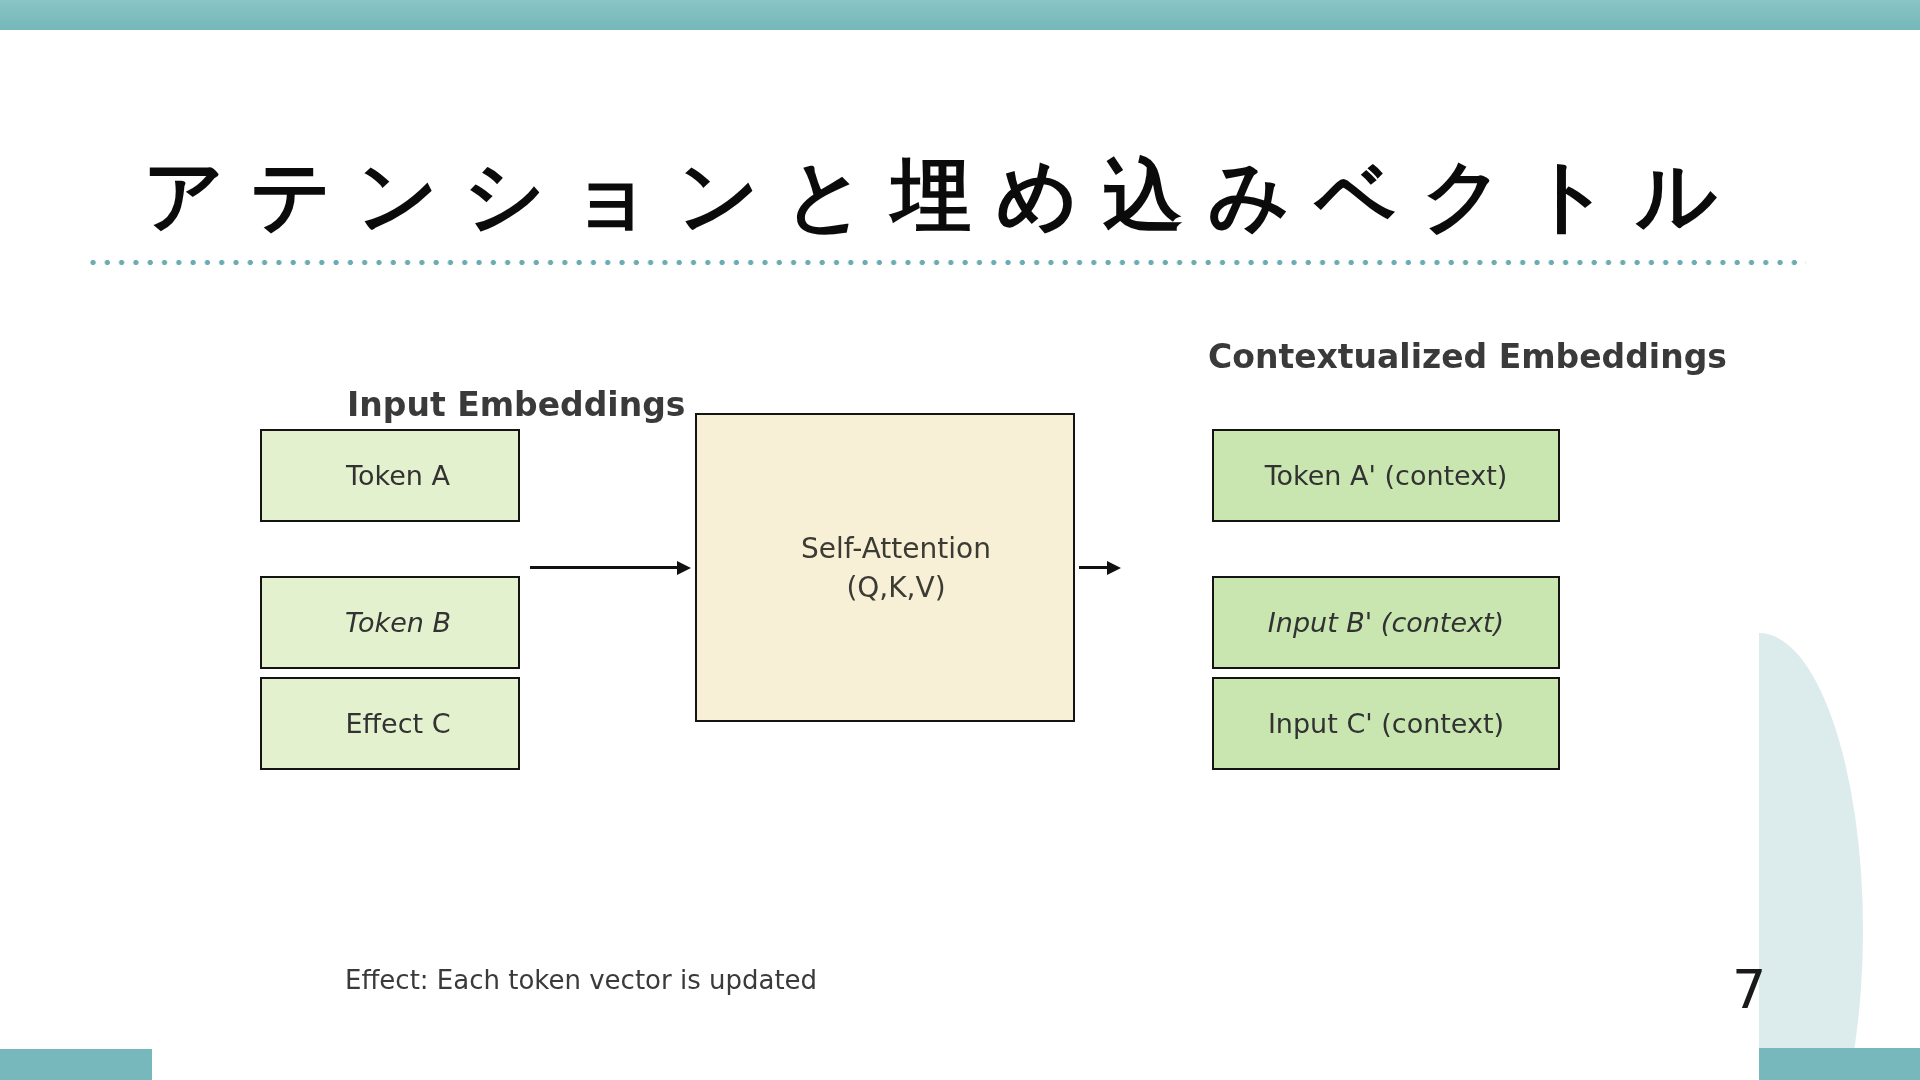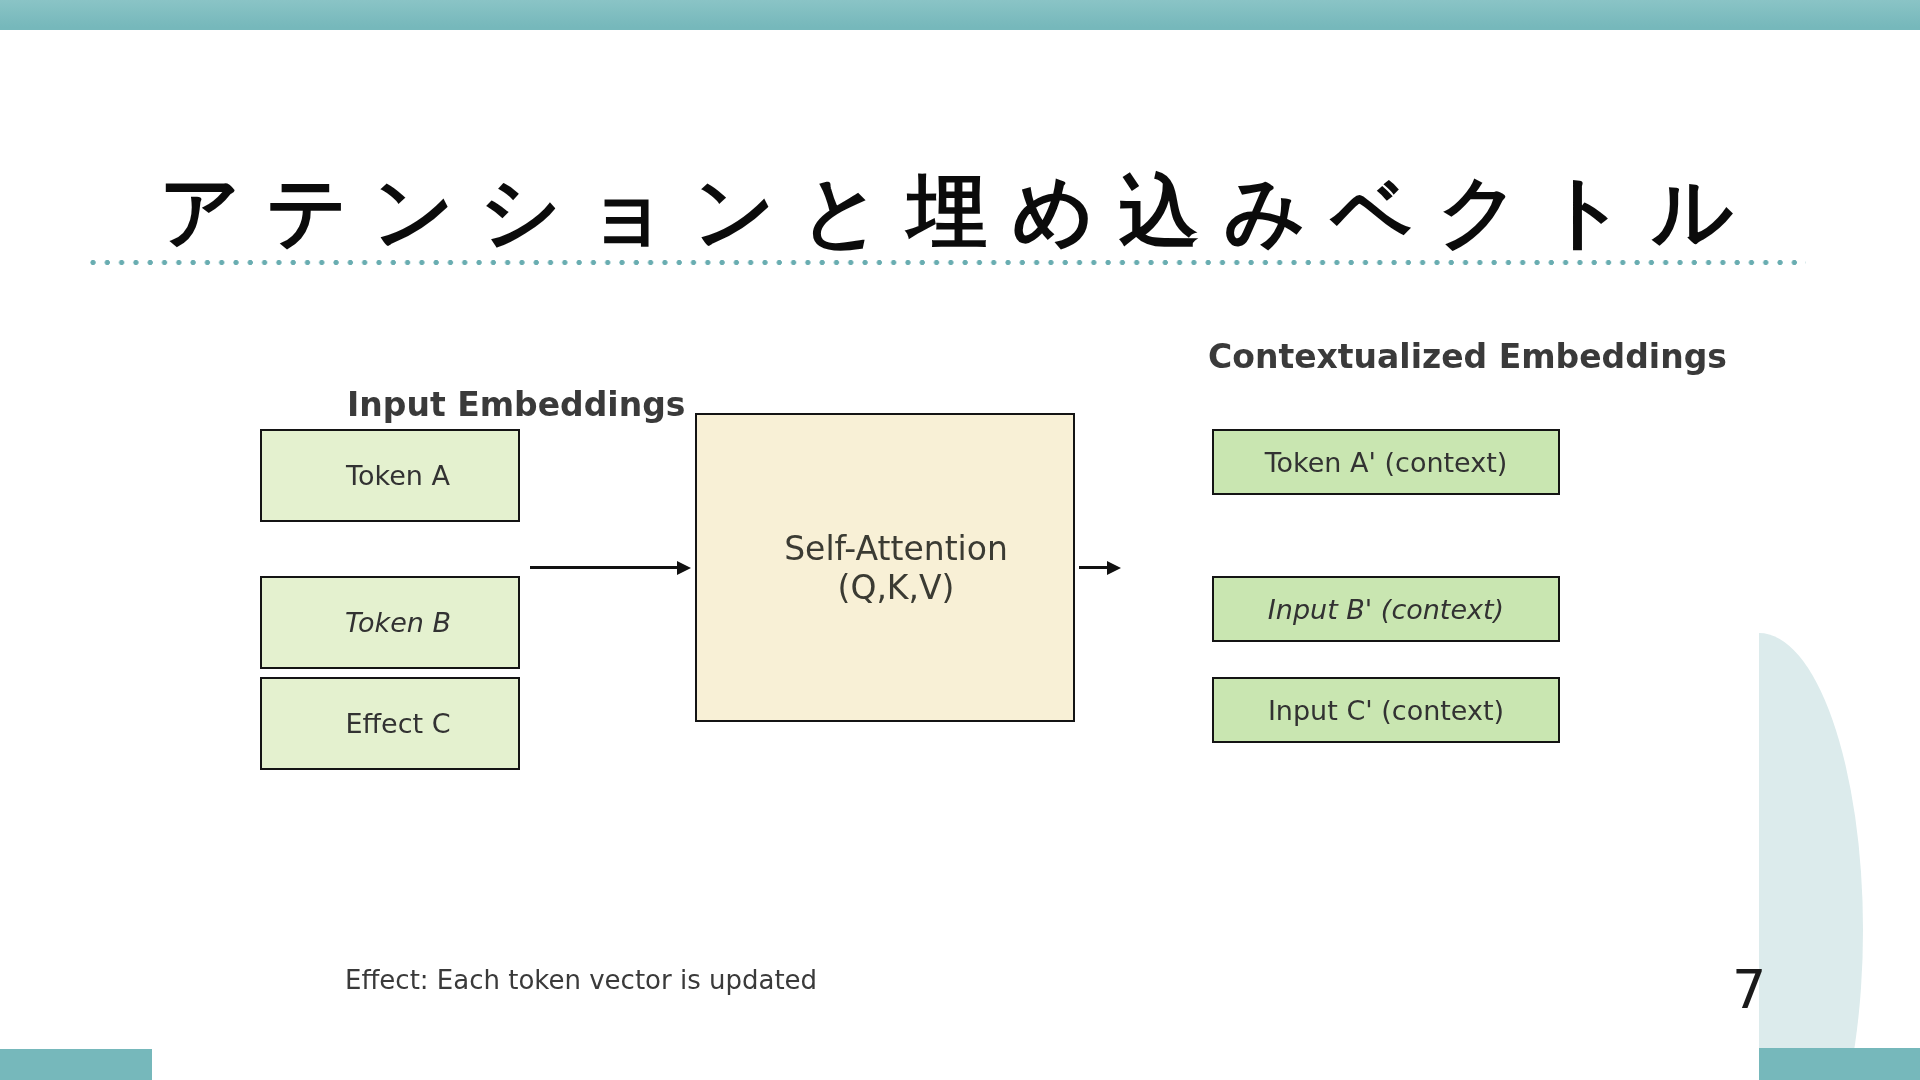--- a/index.html
+++ b/index.html
@@ -58,33 +58,33 @@
 
   
   .token-box {
     border: 2.5px solid #141414;
     display: flex; align-items: center; justify-content: center;
     font-size: 27px; color: #323232;
     box-sizing: border-box;
     white-space: nowrap;
   }
   .input-box { left: 260px; width: 260px; height: 93px; background: var(--input-box-fill, #e4f1cf); padding-left: 16px; }
-  .output-box { left: 1212px; width: 348px; height: 66px; background: var(--output-box-fill, #c9e6b1); text-align: center; }
+  .output-box { left: 1212px; width: 348px; height: 93px; background: var(--output-box-fill, #c9e6b1); text-align: center; }
   .row-a { top: 429px; }
   .row-b { top: 576px; font-style: italic; }
   .row-c { top: 677px; }
 
   
   .attention-box {
     left: 695px; top: 413px; width: 380px; height: 309px;
     background: var(--attention-box-fill, #f8f0d6);
     border: 2.5px solid #141414;
     box-sizing: border-box;
     display: flex; flex-direction: column; align-items: center; justify-content: center;
-    font-size: 33px; color: #3b3b33; line-height: 39px;
+    font-size: 28px; color: #3b3b33; line-height: 39px;
     text-align: center;
     padding-left: 22px;
   }
 
   
   .arrow {
     height: 3.4px; background: #111111;
   }
   .arrow::after {
     content: "";
@@ -112,21 +112,21 @@
   }
 </style>
 </head>
 <body>
 
 <div class="abs top-bar"></div>
 <div class="abs corner-decoration"></div>
 <div class="abs bottom-bar-left"></div>
 <div class="abs bottom-bar-right"></div>
 
-<h1 class="abs slide-title" style="margin:16px;">アテンションと埋め込みベクトル</h1>
+<h1 class="abs slide-title" style="margin:0;">アテンションと埋め込みベクトル</h1>
 <div class="abs title-divider"></div>
 
 <div class="abs col-label input-label">Input Embeddings</div>
 <div class="abs col-label output-label">Contextualized Embeddings</div>
 
 <div class="abs token-box input-box row-a">
   <span>Token A</span>
 </div>
 <div class="abs token-box input-box row-b">
   <span>Token B</span>

